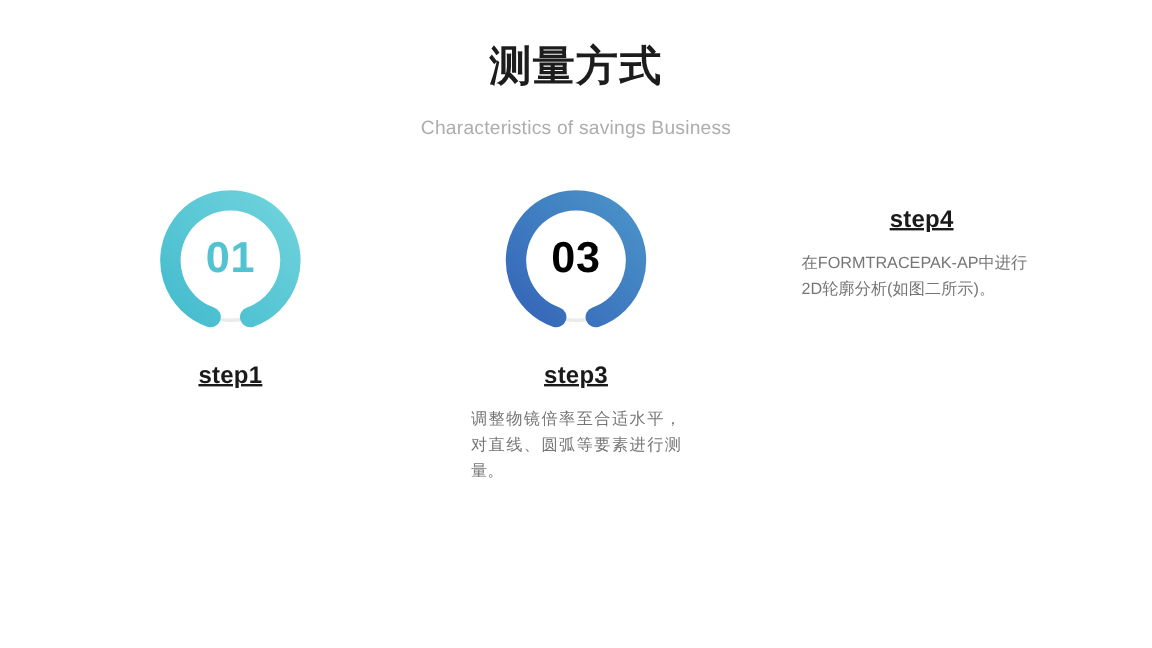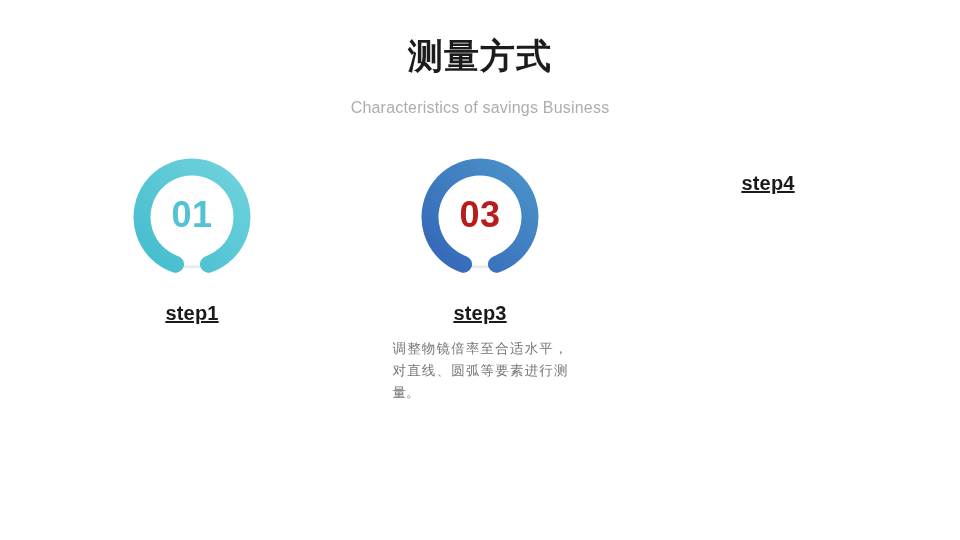--- a/index.html
+++ b/index.html
@@ -147,23 +147,24 @@
       <svg class="ring-svg" viewBox="0 0 130 130">
         <defs>
           <linearGradient id="grad3" x1="1" y1="0" x2="0" y2="1">
             <stop offset="0%" stop-color="#4a93c9"></stop>
             <stop offset="100%" stop-color="#3566b8"></stop>
           </linearGradient>
         </defs>
         <circle cx="65" cy="65" r="50" fill="none" stroke="#ebebeb" stroke-width="3"></circle>
         <path d="M 48.5 112.2 A 50 50 0 1 1 81.5 112.2" fill="none" stroke="url(#grad3)" stroke-width="17" stroke-linecap="round"></path>
       </svg>
-      <div class="ring-number" style="color:#b91c1c">03</div>
+      <div class="ring-number" style="color:#000000">03</div>
     </div>
     <div class="step-label">step3</div>
     <div class="step-body">调整物镜倍率至合适水平，对直线、圆弧等要素进行测量。</div>
   </div>
 
   <div class="step">
     <div class="step-label">step4</div>
+    <div class="step-body wide">在FORMTRACEPAK-AP中进行2D轮廓分析(如图二所示)。</div>
   </div>
 
 </div>
 
 </body></html>

